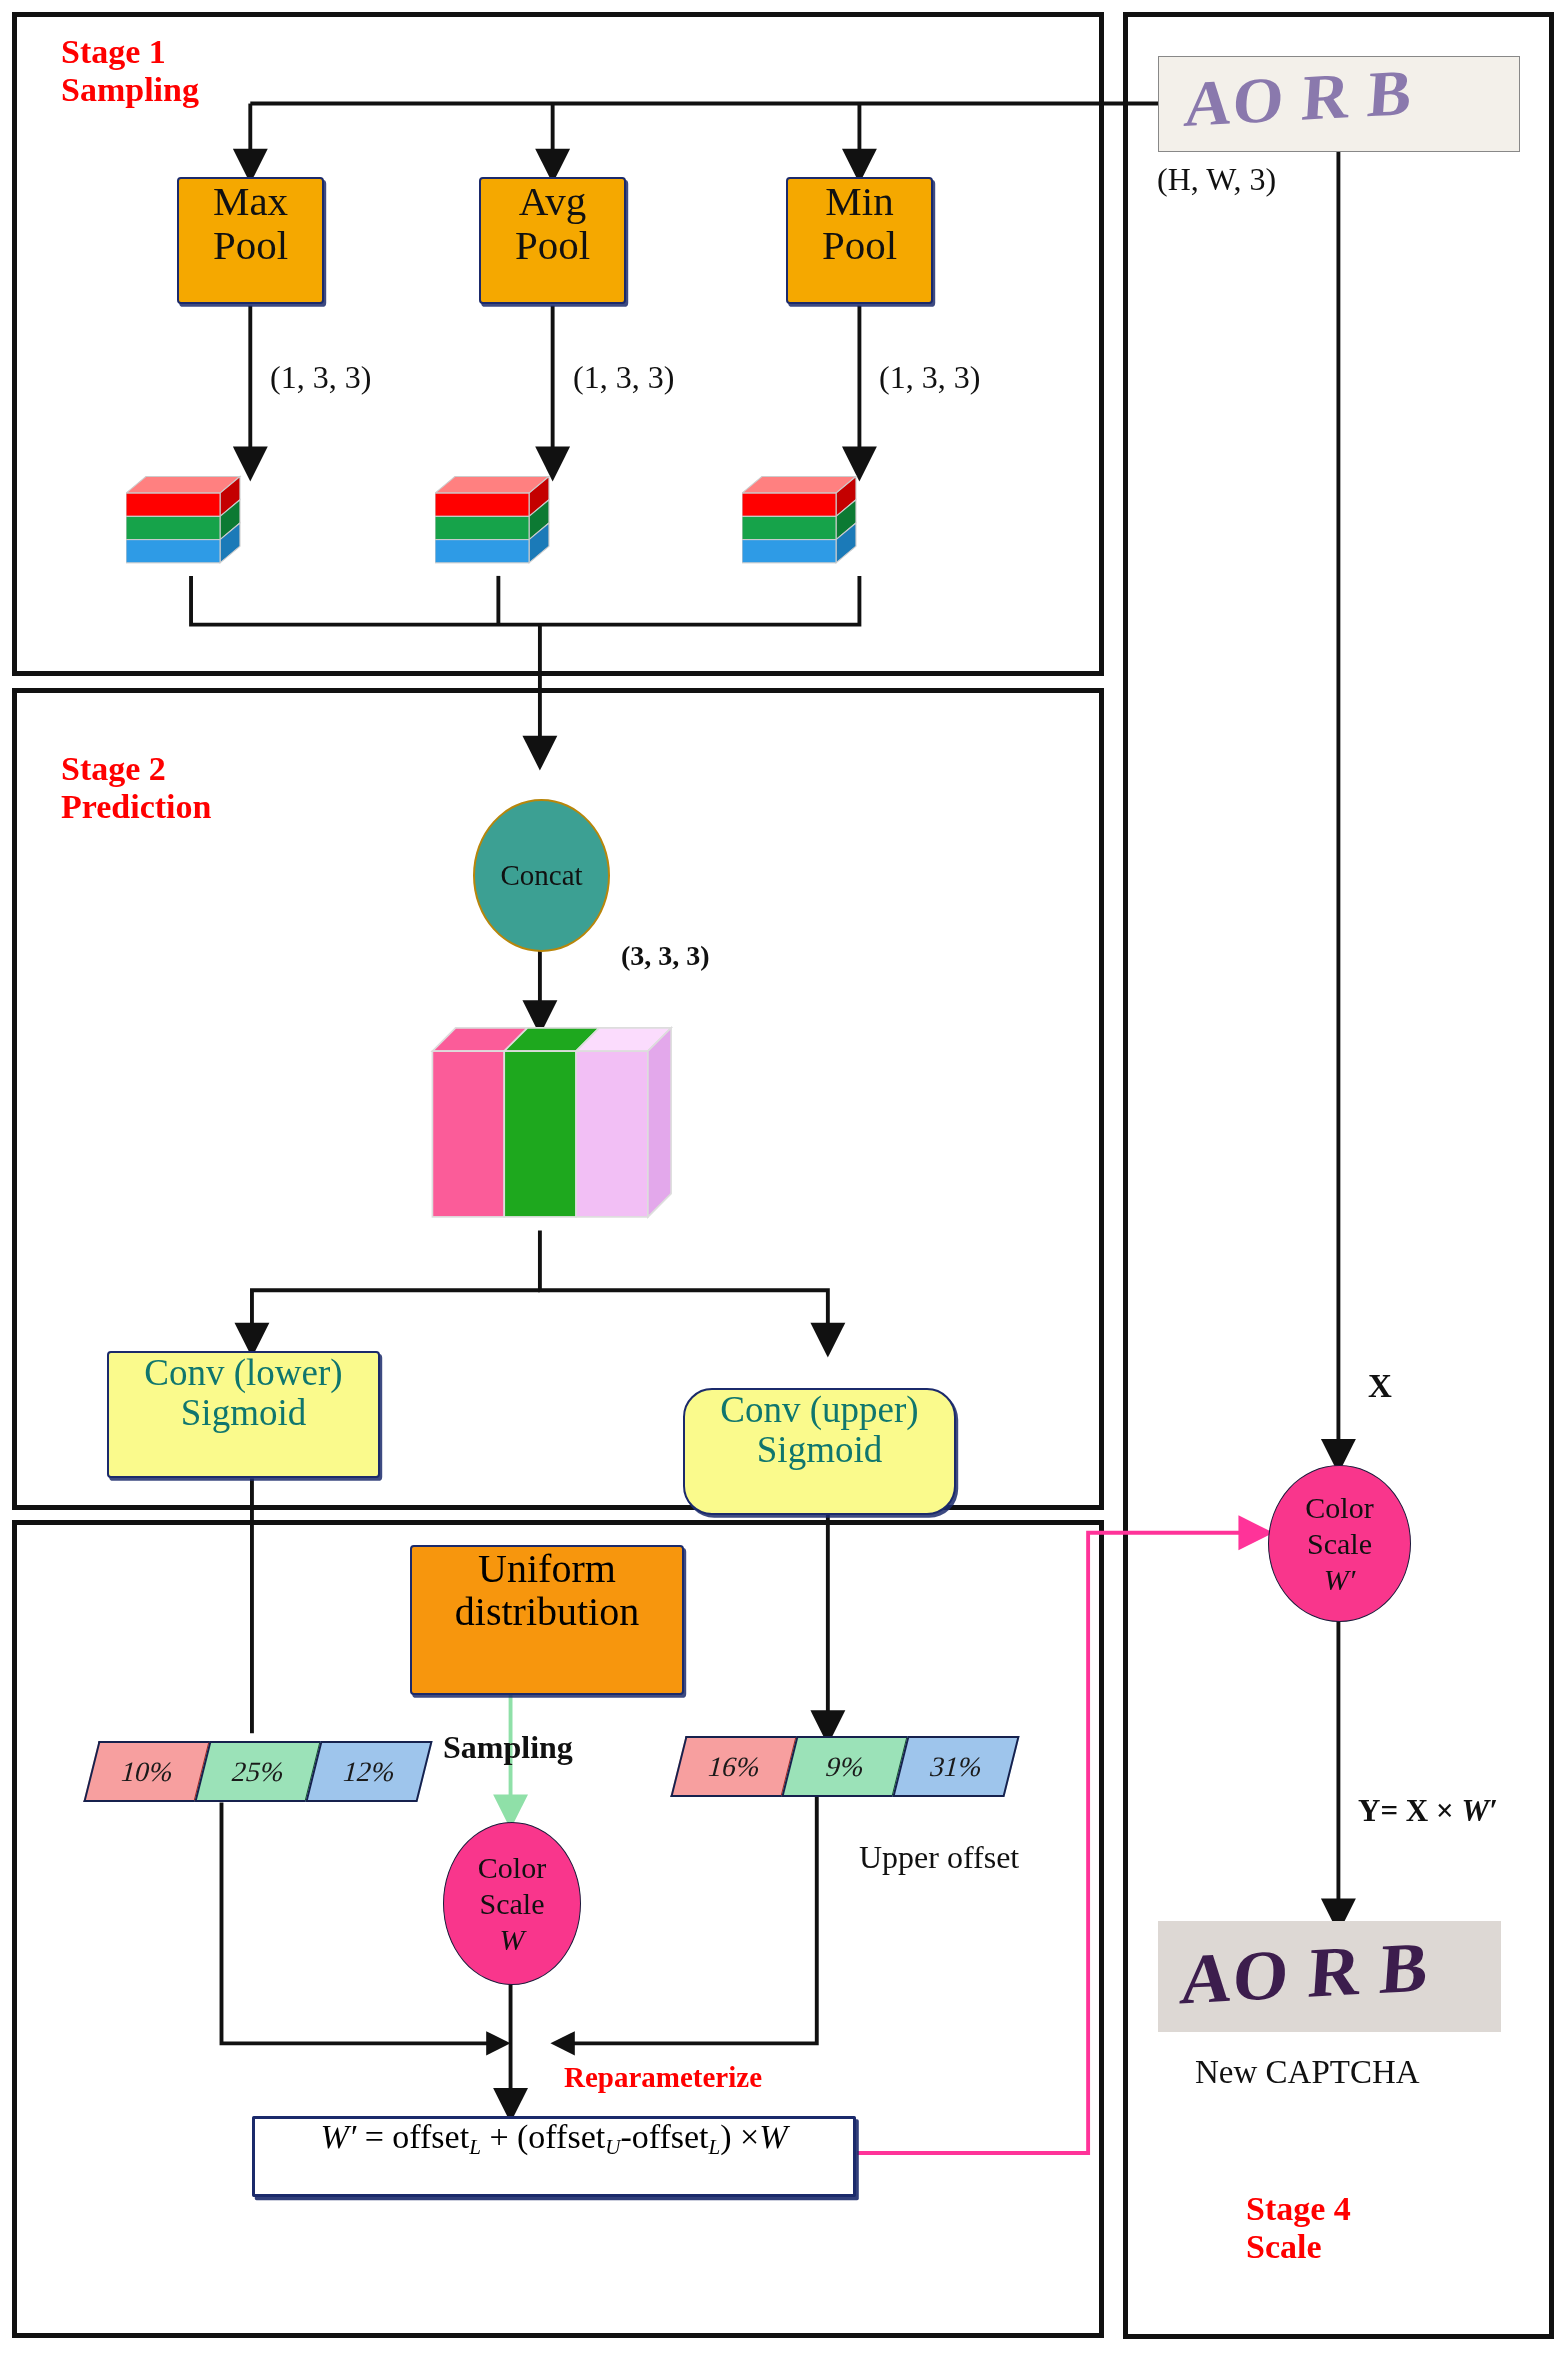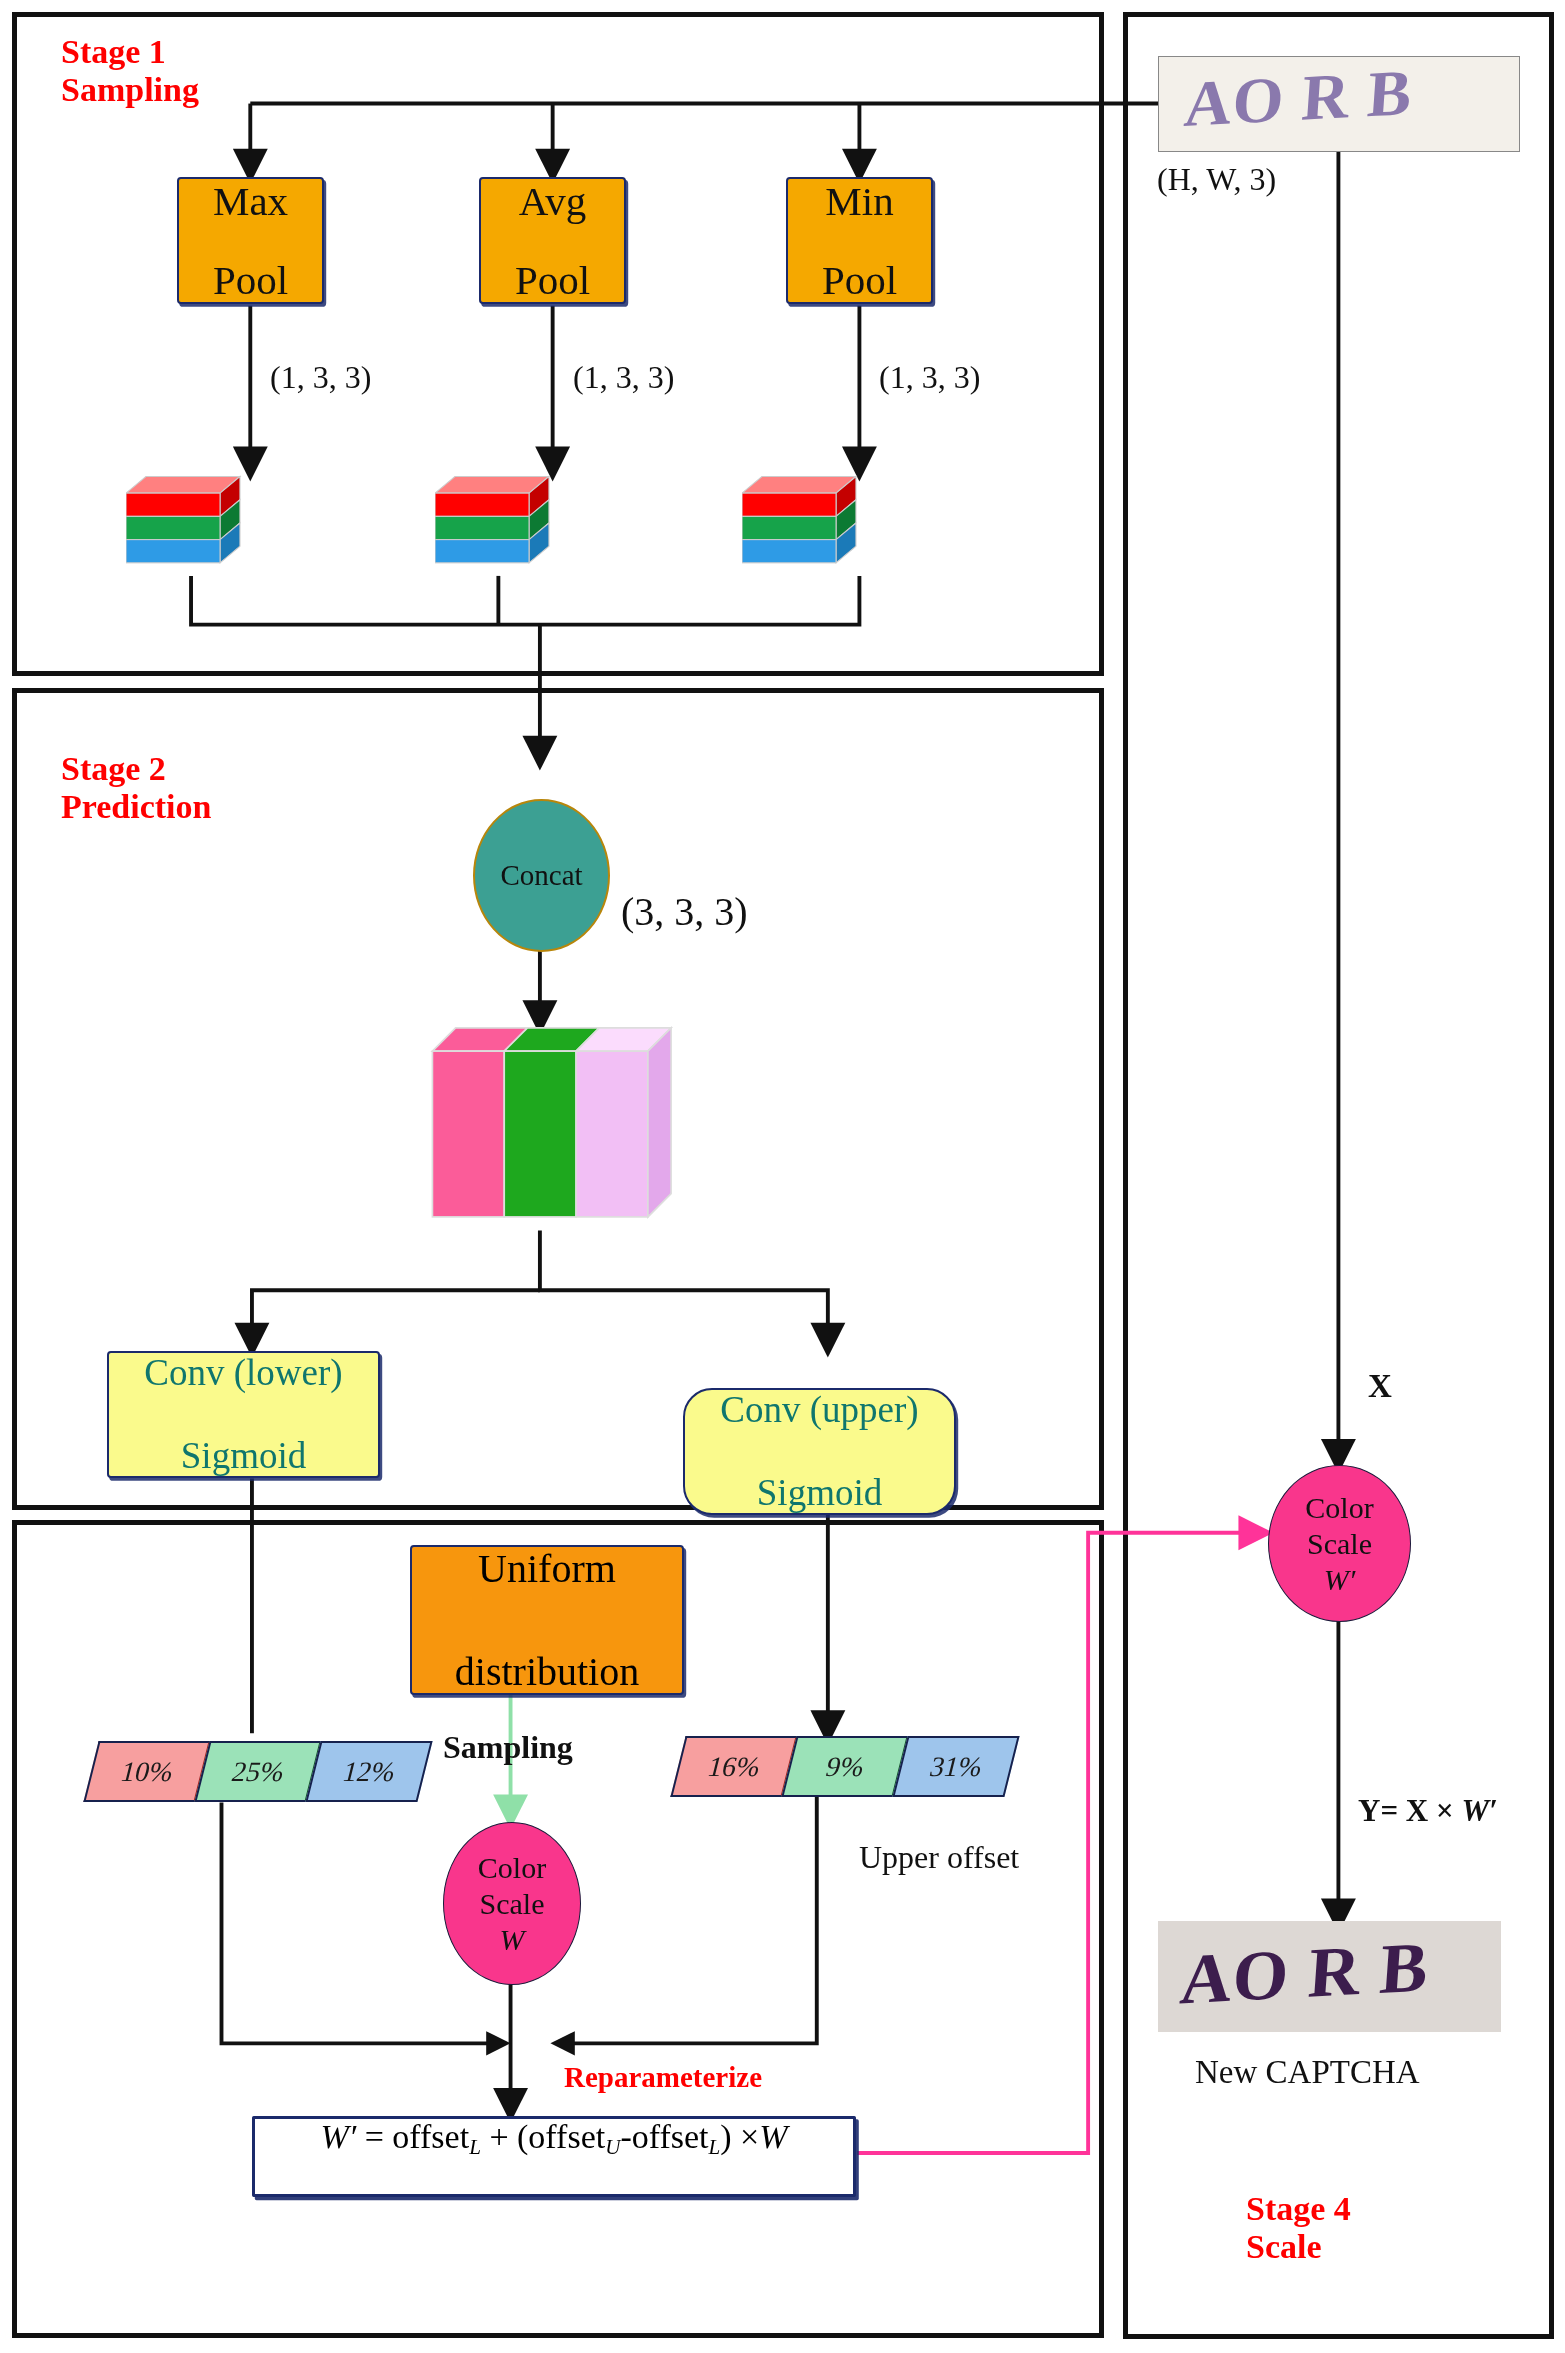--- a/index.html
+++ b/index.html
@@ -18,21 +18,21 @@
 
   .stage-label{position:absolute;color:#FF0000;font-weight:bold;line-height:1.12;
     font-family:"Liberation Serif", serif;white-space:pre;z-index:40;}
   #label-stage1{left:61px;top:33px;font-size:34px;}
   #label-stage2{left:61px;top:714px;font-size:34px;}
   #label-stage3{left:61px;top:2190px;font-size:34px;}
   #label-stage4{left:1246px;top:2190px;font-size:34px;}
 
   
   .box{position:absolute;box-sizing:border-box;display:flex;flex-direction:column;
-       align-items:center;justify-content:space-between;text-align:center;line-height:1.08;
+       align-items:center;justify-content:flex-start;text-align:center;line-height:1.08;
        border:2.8px solid #1b2a6b;border-radius:3.9px;z-index:20;
        box-shadow:2.2px 2.8px 0 rgba(27,42,107,.85);}
   .pool-box{background:#F5A800;font-size:41px;color:#111;width:147px;height:127px;}
   #pool-max{left:177px;top:177px;}
   #pool-avg{left:479px;top:177px;}
   #pool-min{left:786px;top:177px;}
 
   .conv-box{background:#FAFA8C;font-size:37px;color:#0f766e;width:273px;height:127px;margin-left:16px;}
   #conv-lower{left:91px;top:1351px;}
   #conv-upper{left:667px;top:1388px;border-radius:29px;}
@@ -224,21 +224,21 @@
       <rect x="0" y="78" width="170" height="42" fill="#16A34A" stroke="#ccc" stroke-width="2"></rect>
       <polygon points="170,120 206,90 206,132 170,162" fill="#1B7AB8" stroke="#ccc" stroke-width="2"></polygon>
       <rect x="0" y="120" width="170" height="42" fill="#2E9BE6" stroke="#ccc" stroke-width="2"></rect>
     </g>
   </svg>
 
   <div class="ellipse" id="concat-ellipse">
     <span>Concat</span>
   </div>
 
-  <div class="ann" style="left:621px;top:888px;font-size:40px;">(3, 3, 3)</div>
+  <div class="ann" style="left:621px;top:940px;font-size:28px;font-weight:bold;">(3, 3, 3)</div>
 
   <svg style="position:absolute;left:421px;top:1018px;width:277px;height:221px;z-index:18;" viewBox="0 0 500 400">
 
     <polygon points="20,60 62,18 192,18 150,60" fill="#FB5C99" stroke="#ddd" stroke-width="3"></polygon>
     <polygon points="150,60 192,18 322,18 280,60" fill="#1EA81E" stroke="#ddd" stroke-width="3"></polygon>
     <polygon points="280,60 322,18 452,18 410,60" fill="#FBDCFD" stroke="#ddd" stroke-width="3"></polygon>
 
     <rect x="20" y="60" width="130" height="300" fill="#FB5C99" stroke="#ddd" stroke-width="3"></rect>
     <rect x="150" y="60" width="130" height="300" fill="#1EA81E" stroke="#ddd" stroke-width="3"></rect>
     <rect x="280" y="60" width="130" height="300" fill="#F2BFF5" stroke="#ddd" stroke-width="3"></rect>

